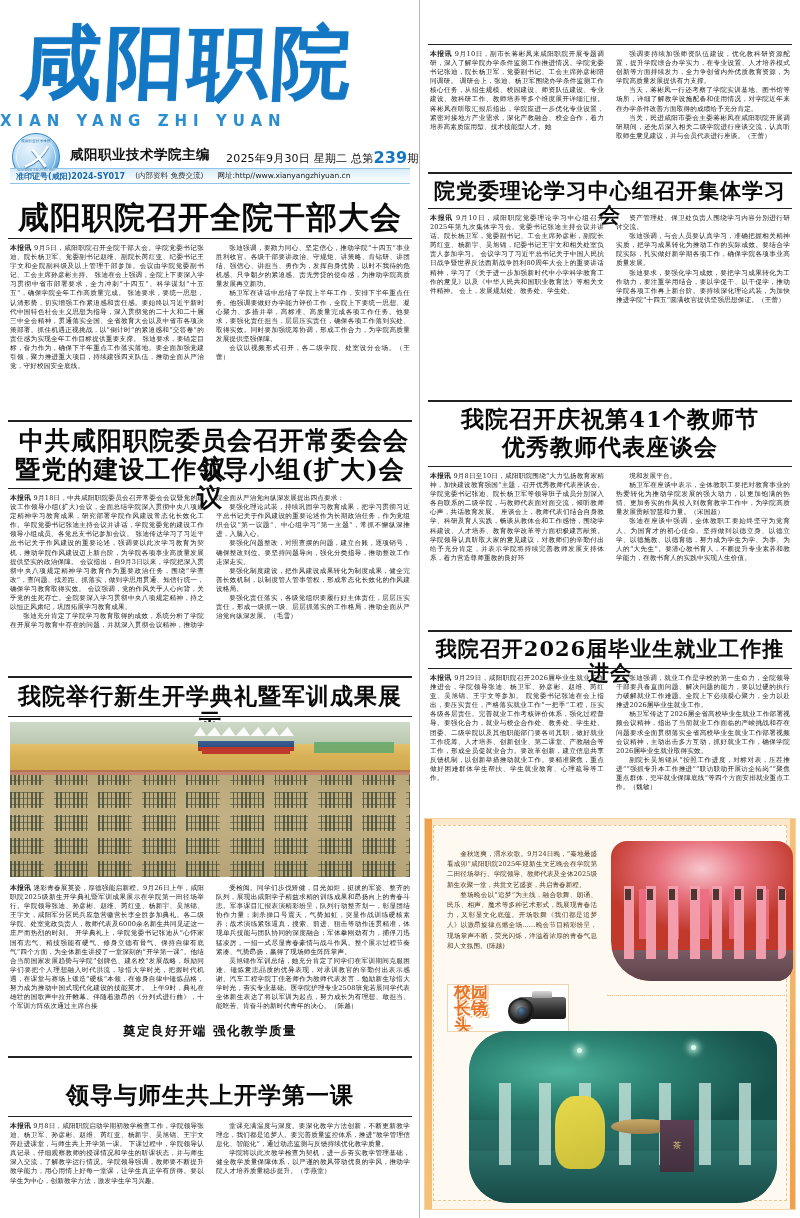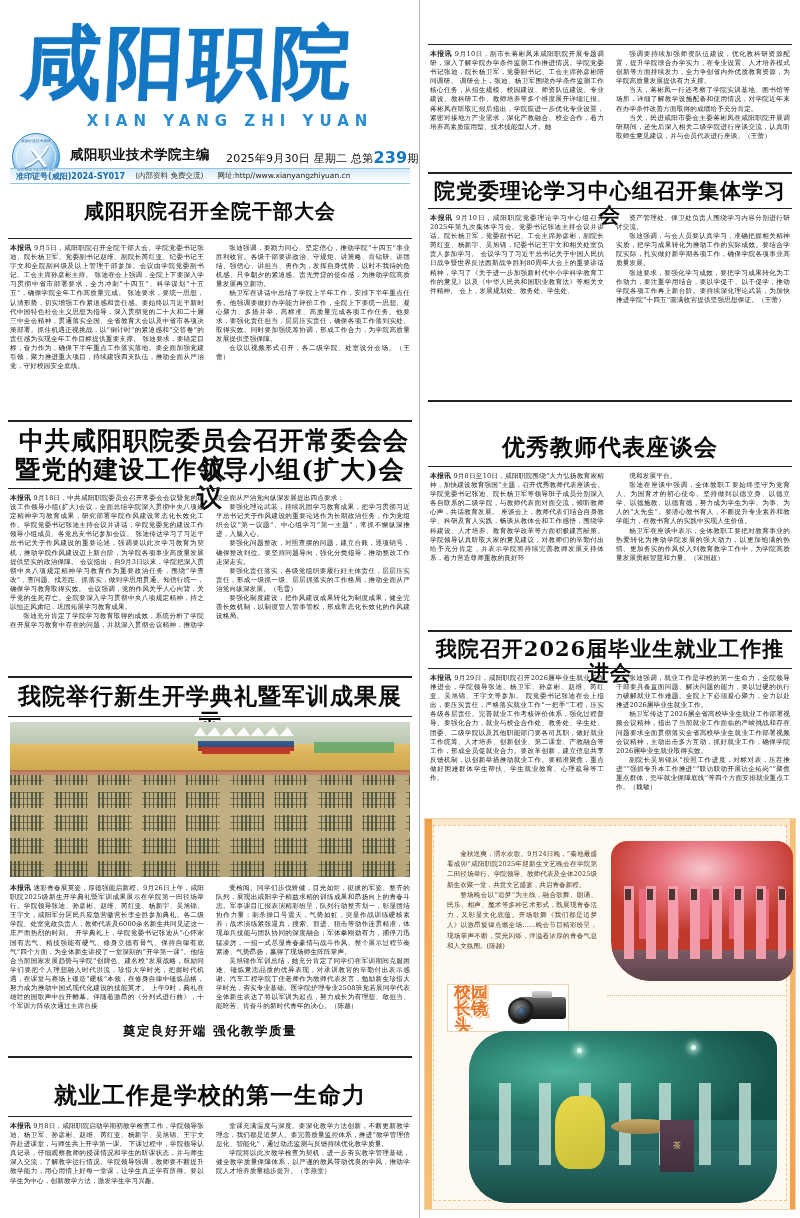--- a/index.html
+++ b/index.html
@@ -17,21 +17,21 @@
     display:flex;align-items:center;justify-content:flex-start;
   }
   .mast-title span{
     font-family:"DejaVu Serif","Liberation Serif",serif;
     font-size:80px;line-height:84px;font-weight:700;
     color:#1477c4;letter-spacing:3px;
     transform:skewX(-3deg);
     text-shadow:0 0 1px #1477c4;
   }
   .mast-pinyin{
-    position:absolute;left:0;top:112px;width:460px;text-align:center;
+    position:absolute;left:0;top:112px;width:460px;text-align:left;
     font-size:15px;letter-spacing:6px;color:#2b8ed0;font-weight:600;
   }
   .mast-logo{
     position:absolute;left:12px;top:133px;width:48px;height:48px;border-radius:50%;
     background:radial-gradient(circle at 38% 32%,#eaf5fd 0%,#bfdef5 45%,#5aa7dd 75%,#2f86c9 100%);
     border:1.6px solid #2f86c9;box-sizing:border-box;
     display:flex;align-items:center;justify-content:center;overflow:hidden;
   }
   .mast-logo .ring{
     position:absolute;left:3px;top:3px;right:3px;bottom:3px;border-radius:50%;
@@ -72,21 +72,21 @@
   .vrule{position:absolute;top:0;left:419px;width:1px;height:1218px;background:#b9b9b9;}
   .hr{position:absolute;background:#222;height:1px;}
   .hr.thick{height:2px;}
 
   
   .hl{
     font-family:"DejaVu Serif","Liberation Serif",serif;
     font-weight:700;color:#0a0a0a;text-align:center;line-height:1.12;
     letter-spacing:1px;
   }
-  .hl-xl{font-size:20px;}
+  .hl-xl{font-size:31px;}
   .hl-lg{font-size:25px;}
   .hl-md{font-size:23px;}
   .hl-sm{font-size:21px;}
   .kicker{
     text-align:center;font-size:12.5px;font-weight:700;color:#111;
     letter-spacing:1.5px;font-family:"DejaVu Sans","Liberation Sans",sans-serif;
   }
 
   
   .art{position:absolute;box-sizing:border-box;}
@@ -277,22 +277,22 @@
 
   <div class="hr thick" style="left:8px;top:420px;width:404px;"></div>
   <div class="hl hl-lg art" style="left:12px;top:427px;width:404px;">中共咸阳职院委员会召开常委会会议</div>
   <div class="hl hl-lg art" style="left:8px;top:456px;width:404px;">暨党的建设工作领导小组(扩大)会议</div>
   <div class="hr" style="left:8px;top:488px;width:404px;"></div>
   <div class="art cols2 body" style="left:10px;top:494px;width:400px;height:172px;">
     <p class="lead"><span class="lead-tag">本报讯</span> <span>9月18日，中共咸阳职院委员会召开常委会会议暨党的建设工作领导小组(扩大)会议，全面总结学院深入贯彻中央八项规定精神学习教育成果，研究部署学院作风建设常态化长效化工作。学院党委书记张迪主持会议并讲话，学院党委党的建设工作领导小组成员、各党总支书记参加会议。 张迪传达学习了习近平总书记关于作风建设的重要论述，强调要以此次学习教育为契机，推动学院作风建设迈上新台阶，为学院各项事业高质量发展提供坚实的政治保障。 会议指出，自9月3日以来，学院把深入贯彻中央八项规定精神学习教育作为重要政治任务，围绕“学查改”，查问题、找差距、抓落实，做到学思用贯通、知信行统一，确保学习教育取得实效。 会议强调，党的作风关乎人心向背，关乎党的生死存亡。全院要深入学习贯彻中央八项规定精神，持之以恒正风肃纪，巩固拓展学习教育成果。</span></p>
     <p>张迪充分肯定了学院学习教育取得的成效，系统分析了学院在开展学习教育中存在的问题，并就深入贯彻会议精神，推动学院全面从严治党向纵深发展提出四点要求：</p>
       <p>要强化理论武装，持续巩固学习教育成果，把学习贯彻习近平总书记关于作风建设的重要论述作为长期政治任务，作为党组织会议“第一议题”、中心组学习“第一主题”，常抓不懈纵深推进，入脑入心。</p>
       <p>要强化问题整改，对照查摆的问题，建立台账，逐项销号，确保整改到位。要坚持问题导向，强化分类指导，推动整改工作走深走实。</p>
+      <p>要强化制度建设，把作风建设成果转化为制度成果，健全完善长效机制，以制度管人管事管权，形成常态化长效化的作风建设格局。</p>
       <p>要强化责任落实，各级党组织要履行好主体责任，层层压实责任，形成一级抓一级、层层抓落实的工作格局，推动全面从严治党向纵深发展。（毛雪）</p>
-      <p>要强化制度建设，把作风建设成果转化为制度成果，健全完善长效机制，以制度管人管事管权，形成常态化长效化的作风建设格局。</p>
   </div>
 
   <div class="hr thick" style="left:8px;top:676px;width:404px;"></div>
   <div class="hl hl-md art" style="left:8px;top:683px;width:404px;">我院举行新生开学典礼暨军训成果展示</div>
   <div class="hr" style="left:8px;top:716px;width:404px;"></div>
 
   <div class="photo" style="left:10px;top:722px;width:400px;height:155px;">
     <div class="sky"></div>
     <div class="stand"></div>
     <div class="greenpitch"></div>
@@ -305,21 +305,21 @@
   </div>
 
   <div class="art cols2 body" style="left:10px;top:884px;width:400px;height:162px;">
     <p class="lead"><span class="lead-tag">本报讯</span> <span>迷彩青春展英姿，厚德强能启新程。9月26日上午，咸阳职院2025级新生开学典礼暨军训成果展示在学院第一田径场举行。学院领导张迪、孙彦彬、赵维、芮红亚、杨新宇、吴旭锦、王宇文，咸阳军分区民兵应急营徽营长李全胜参加典礼。各二级学院、处室党政负责人，教师代表及6000余名新生共同见证这一庄严而热烈的时刻。 开学典礼上，学院党委书记张迪从“心怀家国有志气、精技强能有硬气、修身立德有骨气、保持自律有底气”四个方面，为全体新生讲授了一堂深刻的“开学第一课”。他结合当前国家发展趋势与学院“创牌色、建名校”发展战略，鼓励同学们要把个人理想融入时代洪流，珍惜大学时光，把握时代机遇，在课堂与赛场上锻造“硬核”本领，在修身自律中锤炼品格，努力成为推动中国式现代化建设的技能英才。 上午9时，典礼在雄壮的国歌声中拉开帷幕。伴随着激昂的《分列式进行曲》，十个军训方阵依次通过主席台接</span></p>
     <p>受检阅。同学们步伐矫健，目光如炬，挺拔的军姿、整齐的队列，展现出咸阳学子精益求精的训练成果和昂扬向上的青春斗志。军事课目汇报表演精彩纷呈，队列行动整齐划一，彰显团结协作力量；刺杀操口号震天，气势如虹，突显作战训练硬核素养；战术演练紧张逼真，搜索、前进、狙击等动作连贯精准，体现单兵技能与团队协同的深度融合；军体拳刚劲有力，捕俘刀迅猛凌厉，一招一式尽显青春豪情与战斗作风。整个展示过程节奏紧凑、气势昂扬，赢得了现场师生阵阵掌声。</p>
       <p>吴旭锦作军训总结，她充分肯定了同学们在军训期间克服困难、锤炼意志品质的优异表现，对承训教官的辛勤付出表示感谢。汽车工程学院丁佳老师作为教师代表发言，勉励新生珍惜大学时光，夯实专业基础。医学院护理专业2508班党若辰同学代表全体新生表达了将以军训为起点，努力成长为有理想、敢担当、能吃苦、肯奋斗的新时代青年的决心。（陈越）</p>
   </div>
 
   <div class="hr thick" style="left:8px;top:1056px;width:404px;"></div>
   <div class="kicker art" style="left:8px;top:1023px;width:404px;">奠定良好开端  强化教学质量</div>
-  <div class="hl hl-md art" style="left:8px;top:1082px;width:404px;">就业工作是学校的第一生命力</div>
+  <div class="hl hl-md art" style="left:8px;top:1082px;width:404px;">领导与师生共上开学第一课</div>
   <div class="hr" style="left:8px;top:1116px;width:404px;"></div>
   <div class="art cols2 body" style="left:10px;top:1122px;width:400px;height:92px;">
     <p class="lead"><span class="lead-tag">本报讯</span> <span>9月8日，咸阳职院启动学期初教学检查工作，学院领导张迪、杨卫军、孙彦彬、赵维、芮红亚、杨新宇、吴旭锦、王宇文奔赴进课堂，与师生共上开学第一课。 下课过程中，学院领导认真记录，仔细观察教师的授课情况和学生的听课状态，并与师生深入交流，了解教学运行情况。学院领导强调，教师要不断提升教学能力，用心用情上好每一堂课，让学生真正学有所得。要以学生为中心，创新教学方法，激发学生学习兴趣。</span></p>
     <p>堂课充满温度与深度。要深化教学方法创新，不断更新教学理念，我们都是追梦人。要完善质量监控体系，推进“教学管理信息化、智能化”，通过动态监测与反馈持续优化教学质量。</p>
       <p>学院将以此次教学检查为契机，进一步夯实教学管理基础，健全教学质量保障体系，以严谨的教风带动优良的学风，推动学院人才培养质量稳步提升。（李燕堂）</p>
   </div>
 
   <div class="hr" style="left:428px;top:44px;width:364px;"></div>
   <div class="art cols2 body" style="left:430px;top:50px;width:360px;height:118px;">
     <p class="lead"><span class="lead-tag">本报讯</span> <span>9月10日，副市长蒋彬凤来咸阳职院开展专题调研，深入了解学院办学条件监测工作推进情况。学院党委书记张迪，院长杨卫军，党委副书记、工会主席孙彦彬陪同调研。 调研会上，张迪、杨卫军围绕办学条件监测工作核心任务，从招生规模、校园建设、师资队伍建设、专业建设、教科研工作、教师培养等多个维度展开详细汇报。 蒋彬凤在听取汇报后指出，学院应进一步优化专业设置，紧密对接地方产业需求，深化产教融合、校企合作，着力培养高素质应用型、技术技能型人才。她</span></p>
@@ -332,27 +332,28 @@
   <div class="hl hl-sm art" style="left:428px;top:179px;width:364px;">院党委理论学习中心组召开集体学习会</div>
   <div class="hr" style="left:428px;top:208px;width:364px;"></div>
   <div class="art cols2 body" style="left:430px;top:214px;width:360px;height:180px;">
     <p class="lead"><span class="lead-tag">本报讯</span> <span>9月10日，咸阳职院党委理论学习中心组召开2025年第九次集体学习会。党委书记张迪主持会议并讲话。院长杨卫军，党委副书记、工会主席孙彦彬，副院长芮红亚、杨新宇、吴旭锦，纪委书记王宇文和相关处室负责人参加学习。 会议学习了习近平总书记关于中国人民抗日战争暨世界反法西斯战争胜利80周年大会上的重要讲话精神，学习了《关于进一步加强新时代中小学科学教育工作的意见》以及《中华人民共和国职业教育法》等相关文件精神。 会上，发展规划处、教务处、学生处、</span></p>
     <p>资产管理处、保卫处负责人围绕学习内容分别进行研讨交流。</p>
       <p>张迪强调，与会人员要认真学习，准确把握相关精神实质，把学习成果转化为推动工作的实际成效。要结合学院实际，扎实做好新学期各项工作，确保学院各项事业高质量发展。</p>
       <p>张迪要求，要强化学习成效，要把学习成果转化为工作动力，要注重学用结合，要以学促干、以干促学，推动学院各项工作再上新台阶。要持续深化理论武装，为加快推进学院“十四五”圆满收官提供坚强思想保证。（王蕾）</p>
   </div>
 
   <div class="hr thick" style="left:428px;top:400px;width:364px;"></div>
+  <div class="hl hl-md art" style="left:428px;top:406px;width:364px;">我院召开庆祝第41个教师节</div>
   <div class="hl hl-md art" style="left:428px;top:434px;width:364px;">优秀教师代表座谈会</div>
   <div class="hr" style="left:428px;top:466px;width:364px;"></div>
   <div class="art cols2 body" style="left:430px;top:472px;width:360px;height:150px;">
     <p class="lead"><span class="lead-tag">本报讯</span> <span>9月8日至10日，咸阳职院围绕“大力弘扬教育家精神，加快建设教育强国”主题，召开优秀教师代表座谈会。学院党委书记张迪、院长杨卫军等领导班子成员分别深入各自联系的二级学院，与教师代表面对面交流，倾听教师心声，共话教育发展。 座谈会上，教师代表们结合自身教学、科研及育人实践，畅谈从教体会和工作感悟，围绕学科建设、人才培养、教育教学改革等方面积极建言献策。学院领导认真听取大家的意见建议，对教师们的辛勤付出给予充分肯定，并表示学院将持续完善教师发展支持体系，着力营造尊师重教的良好环</span></p>
     <p>境和发展平台。</p>
+      <p>杨卫军在座谈中表示，全体教职工要把对教育事业的热爱转化为推动学院发展的强大动力，以更加饱满的热情、更加务实的作风投入到教育教学工作中，为学院高质量发展贡献智慧和力量。（宋国超）</p>
       <p>张迪在座谈中强调，全体教职工要始终坚守为党育人、为国育才的初心使命。坚持做到以德立身、以德立学、以德施教、以德育德，努力成为学生为学、为事、为人的“大先生”。要潜心教书育人，不断提升专业素养和教学能力，在教书育人的实践中实现人生价值。</p>
-      <p>杨卫军在座谈中表示，全体教职工要把对教育事业的热爱转化为推动学院发展的强大动力，以更加饱满的热情、更加务实的作风投入到教育教学工作中，为学院高质量发展贡献智慧和力量。（宋国超）</p>
   </div>
 
   <div class="hr thick" style="left:428px;top:630px;width:364px;"></div>
   <div class="hl hl-sm art" style="left:428px;top:637px;width:364px;">我院召开2026届毕业生就业工作推进会</div>
   <div class="hr" style="left:428px;top:668px;width:364px;"></div>
   <div class="art cols2 body" style="left:430px;top:674px;width:360px;height:134px;">
     <p class="lead"><span class="lead-tag">本报讯</span> <span>9月29日，咸阳职院召开2026届毕业生就业工作推进会，学院领导张迪、杨卫军、孙彦彬、赵维、芮红亚、吴旭锦、王宇文等参加。 院党委书记张迪在会上指出，要压实责任，严格落实就业工作“一把手”工程，压实各级各层责任。完善就业工作考核评价体系，强化过程督导。要强化合力，就业与校企合作处、教务处、学生处、团委、二级学院以及其他职能部门要各司其职，做好就业工作统筹、人才培养、创新创业、第二课堂、产教融合等工作，形成全员促就业合力。要改革创新，建立信息共享反馈机制，以创新举措推动就业工作。要精准聚焦，重点做好困难群体学生帮扶、学生就业教育、心理疏导等工作。</span></p>
     <p>张迪强调，就业工作是学校的第一生命力，全院领导干部要具备直面问题、解决问题的能力，要以过硬的执行力破解就业工作难题。全院上下必须凝心聚力，全力以赴推进2026届毕业生就业工作。</p>
       <p>杨卫军传达了2026届全省高校毕业生就业工作部署视频会议精神，指出了当前就业工作面临的严峻挑战和存在问题要求全面贯彻落实全省高校毕业生就业工作部署视频会议精神，主动出击多方互动，抓好就业工作，确保学院2026届毕业生就业取得实效。</p>
       <p>副院长吴旭锦从“按照工作进度，对标对表，压茬推进”“强抓专升本工作推进”“联访联动开展访企拓岗”“聚焦重点群体，兜牢就业保障底线”等四个方面安排就业重点工作。（魏敏）</p>

